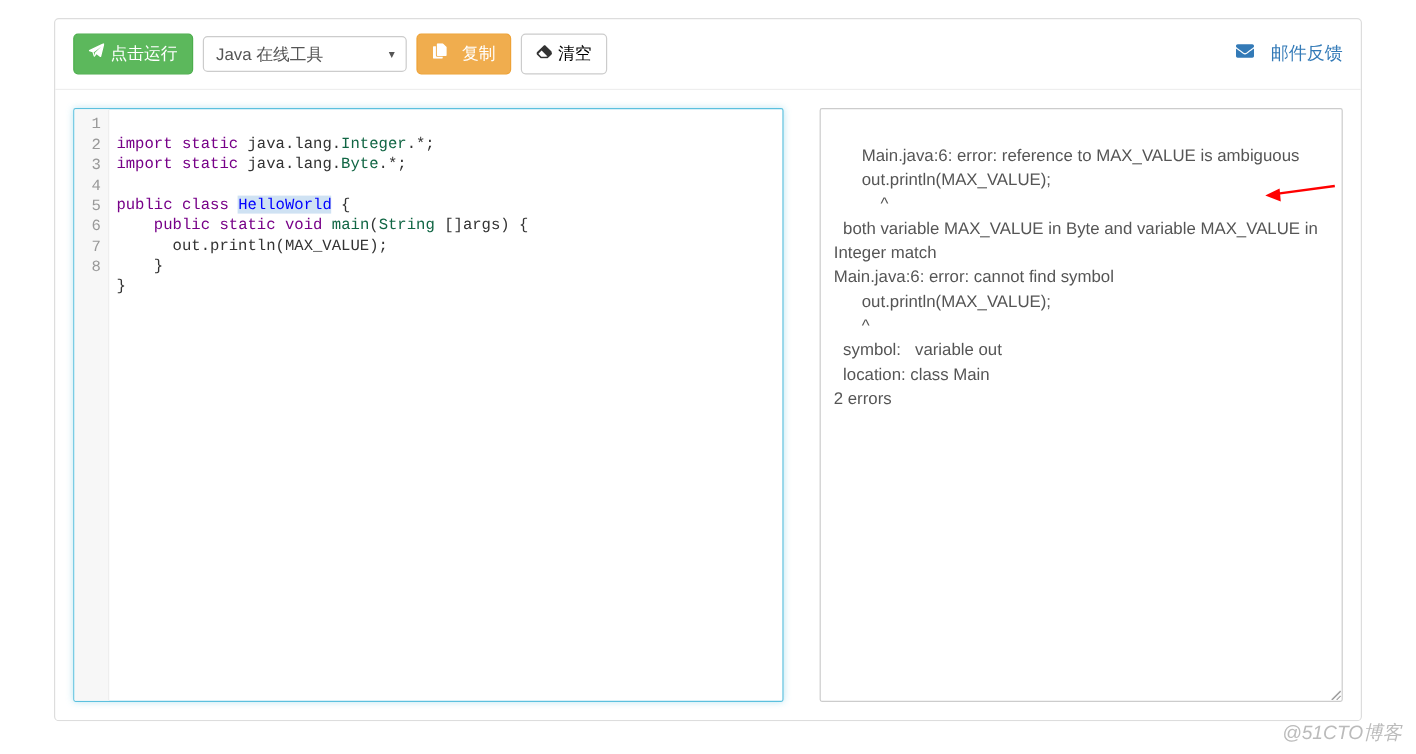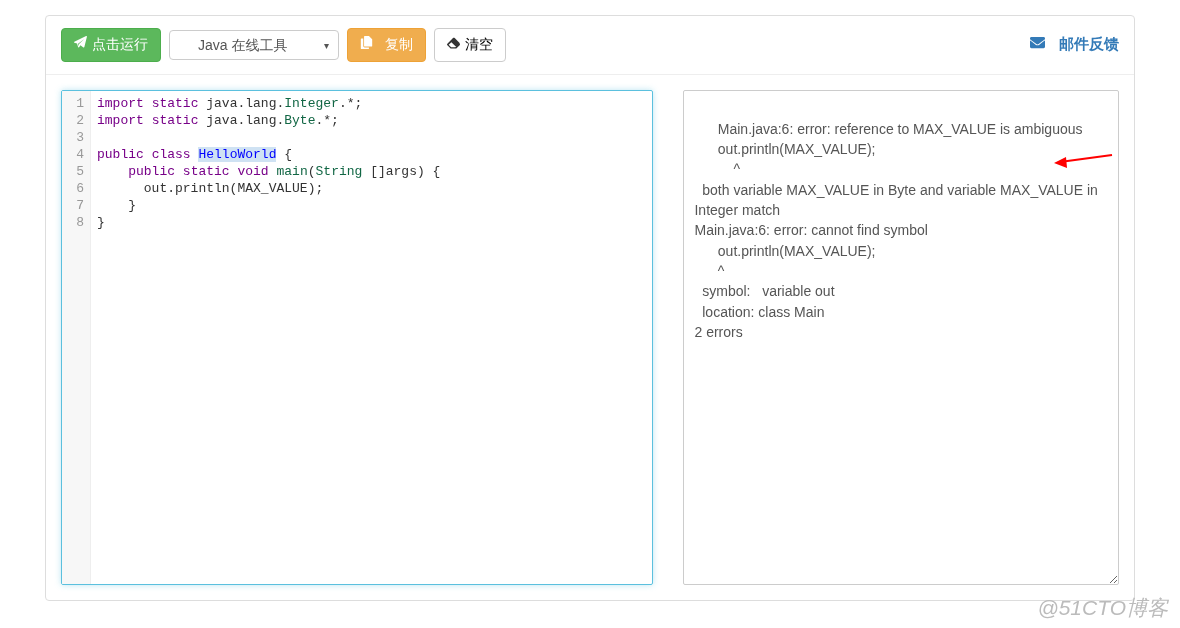--- a/index.html
+++ b/index.html
@@ -33,21 +33,21 @@
   border: 1px solid transparent;
   line-height: 1.4;
 }
 .btn-green { background: #5cb85c; color: #fff; border-color: #4cae4c; }
 .btn-orange { background: #f0ad4e; color: #fff; border-color: #eea236; gap: 12px; }
 .btn-white { background: #fff; color: #000000; border: 1px solid #ccc; }
 .select-wrap {
   position: relative;
 }
 select {
-  padding: 6px 28px 6px 28px;
+  padding: 6px 28px 6px 10px;
   border: 1px solid #ccc;
   border-radius: 4px;
   background: #fff;
   font-size: 14px;
   color: #555;
   min-width: 170px;
   appearance: none;
   cursor: pointer;
 }
 .select-caret {
@@ -57,23 +57,24 @@
   transform: translateY(-50%);
   pointer-events: none;
   color: #555;
   font-size: 10px;
 }
 .spacer { flex: 1; }
 .feedback-link {
   color: #337ab7;
   text-decoration: none;
   display: inline-flex;
+  align-items: center;
   gap: 14px;
   font-size: 15px;
-  font-weight: 700;
+  font-weight: 400;
   cursor: pointer;
 }
 .content-row {
   display: flex;
   padding: 15px;
   gap: 30px;
   align-items: stretch;
 }
 .editor-panel {
   flex: 0 0 56%;
@@ -91,21 +92,21 @@
   color: #999;
   text-align: right;
   padding: 4px 6px 4px 8px;
   user-select: none;
   border-right: 1px solid #eee;
   line-height: 17px;
 }
 .gutter div { min-width: 14px; }
 .code-area {
   flex: 1;
-  padding: 4px 6px;
+  padding: 20px 6px;
   line-height: 17px;
   white-space: pre;
   overflow: auto;
 }
 .kw { color: #708; }
 .typ { color: #164; }
 .def { color: #00f; text-align: center; }
 .hl { background: #cfe2f3; }
 .output-panel {
   flex: 1;
@@ -126,21 +127,21 @@
   top: 20px;
   right: 4px;
   pointer-events: none;
 }
 .arrow svg { display: block; }
 .watermark {
   position: fixed;
   bottom: 6px;
   right: 12px;
   color: #bbb;
-  font-size: 21px;
+  font-size: 16px;
   font-style: italic;
 }
 .icon-svg { width: 13px; height: 13px; fill: currentColor; }
 .resize-handle {
   position: absolute;
   bottom: 1px;
   right: 1px;
   width: 12px;
   height: 12px;
   pointer-events: none;

